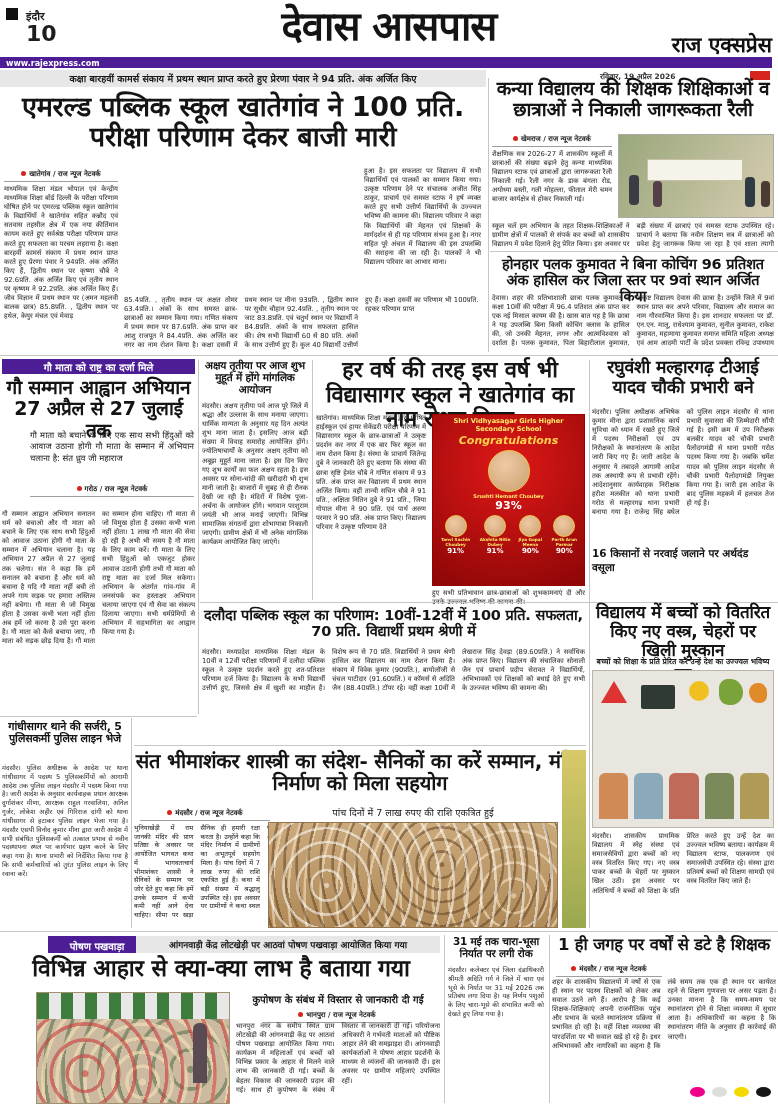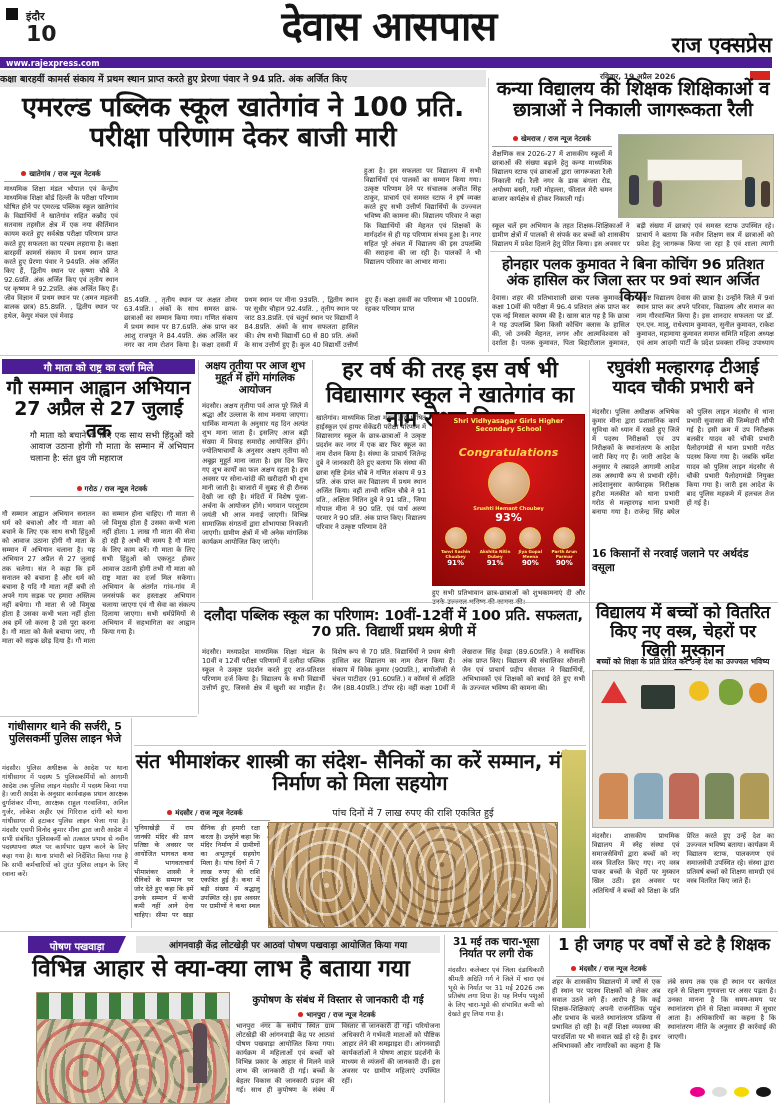--- a/index.html
+++ b/index.html
@@ -35,21 +35,21 @@
     <div style="font-size:22px;font-weight:800;line-height:1">10</div>
   </div>
   <div class="abs hl" style="left:189px;top:4px;width:400px;font-size:40px;font-weight:800;letter-spacing:-1px">देवास आसपास</div>
   <div class="abs" style="left:600px;top:30px;width:172px;text-align:right;font-size:21px;font-weight:800;color:#111">राज एक्सप्रेस</div>
   <div class="abs redstrip" style="left:0;top:57px;width:772px;height:11px;justify-content:flex-start;padding-left:6px;font-size:8px">
     <span>www.rajexpress.com</span>
   </div>
   <div class="abs" style="left:600px;top:71px;width:142px;text-align:left;font-size:7.5px;font-weight:700;color:#333">रविवार, 19 अप्रैल 2026</div>
   <div class="abs" style="left:750px;top:71px;width:20px;height:9px;background:#d6251f"></div>
 
-  <div class="abs graystrip" style="left:0;top:70px;width:486px;height:17px;justify-content:flex-start;font-size:9.5px">
+  <div class="abs graystrip" style="left:0;top:70px;width:486px;height:17px;justify-content:center;font-size:9.5px">
     <span>कक्षा बारहवीं कामर्स संकाय में प्रथम स्थान प्राप्त करते हुए प्रेरणा पंवार ने 94 प्रति. अंक अर्जित किए</span>
   </div>
 
   <div class="abs hl" style="left:8px;top:92px;width:470px;font-size:27px">एमरल्ड पब्लिक स्कूल खातेगांव ने 100 प्रति. परीक्षा परिणाम देकर  बाजी मारी</div>
   <div class="abs" style="left:4px;top:167px;width:114px">
     <div class="byline">
         <span class="dot"></span>
         <span>खातेगांव / राज न्यूज नेटवर्क</span>
       </div>
     <div class="body" style="margin-top:3px">माध्यमिक शिक्षा मंडल भोपाल एवं केन्द्रीय माध्यमिक शिक्षा बोर्ड दिल्ली के परीक्षा परिणाम घोषित होने पर एमरल्ड पब्लिक स्कूल खातेगांव के विद्यार्थियों ने खातेगांव सहित कन्नौद एवं सतवास तहसील क्षेत्र में एक नया कीर्तिमान कायम करते हुए सर्वश्रेष्ठ परीक्षा परिणाम प्राप्त करते हुए सफलता का परचम लहराया है। कक्षा बारहवीं कामर्स संकाय में प्रथम स्थान प्राप्त करते हुए प्रेरणा पंवार ने 94प्रति. अंक अर्जित किए हैं, द्वितीय स्थान पर कृष्णा चौबे ने 92.6प्रति. अंक अर्जित किए एवं तृतीय स्थान पर कृष्णम ने 92.2प्रति. अंक अर्जित किए हैं। जीव विज्ञान में प्रथम स्थान पर (अमन महलवी बालक छात्र) 85.8प्रति. , द्वितीय स्थान पर हथेल, केयुर मंचल एवं मेवाड़</div>
@@ -96,21 +96,21 @@
   <div class="rule" style="left:198px;top:360px;width:1px;height:354px"></div>
 
   <div class="abs hl" style="left:202px;top:360px;width:106px;font-size:10.5px">अक्षय तृतीया पर आज शुभ मुहूर्त में होंगे मांगलिक आयोजन</div>
   <div class="abs body" style="left:202px;top:402px;width:106px;height:198px">मंदसौर। अक्षय तृतीया पर्व आज पूरे जिले में श्रद्धा और उल्लास के साथ मनाया जाएगा। धार्मिक मान्यता के अनुसार यह दिन अत्यंत शुभ माना जाता है। इसलिए आज बड़ी संख्या में विवाह समारोह आयोजित होंगे। ज्योतिषाचार्यों के अनुसार अक्षय तृतीया को अबूझ मुहूर्त माना जाता है। इस दिन किए गए शुभ कार्यों का फल अक्षय रहता है। इस अवसर पर सोना-चांदी की खरीदारी भी शुभ मानी जाती है। बाजारों में सुबह से ही रौनक देखी जा रही है। मंदिरों में विशेष पूजा-अर्चना के आयोजन होंगे। भगवान परशुराम जयंती भी आज मनाई जाएगी। विभिन्न सामाजिक संगठनों द्वारा शोभायात्रा निकाली जाएगी। ग्रामीण क्षेत्रों में भी अनेक मांगलिक कार्यक्रम आयोजित किए जाएंगे।</div>
   <div class="rule" style="left:312px;top:360px;width:1px;height:240px"></div>
 
   <div class="abs hl" style="left:316px;top:358px;width:268px;font-size:22px">हर वर्ष की तरह इस वर्ष भी विद्यासागर स्कूल ने खातेगांव का नाम रोशन किया</div>
   <div class="abs body" style="left:316px;top:414px;width:110px;height:196px">खातेगांव। माध्यमिक शिक्षा मंडल द्वारा घोषित हाईस्कूल एवं हायर सेकेंडरी परीक्षा परिणाम में विद्यासागर स्कूल के छात्र-छात्राओं ने उत्कृष्ट प्रदर्शन कर नगर में एक बार फिर स्कूल का नाम रोशन किया है। संस्था के प्राचार्य जितेन्द्र दुबे ने जानकारी देते हुए बताया कि संस्था की छात्रा सृष्टि हेमंत चौबे ने गणित संकाय में 93 प्रति. अंक प्राप्त कर विद्यालय में प्रथम स्थान अर्जित किया। वहीं तान्वी सचिन चौबे ने 91 प्रति., अक्षिता नितिन दुबे ने 91 प्रति., जिया गोपाल मीना ने 90 प्रति. एवं पार्थ अरुण परमार ने 90 प्रति. अंक प्राप्त किए। विद्यालय परिवार ने उत्कृष्ट परिणाम देते</div>
   <div class="photo" style="left:432px;top:414px;width:153px;height:172px;background:radial-gradient(circle at 50% 30%,#e01818,#8c0606);border:1px solid #900;text-align:center">
     <div style="font-size:6.6px;font-weight:700;color:#ffe86a;padding-top:3px;line-height:1.2">Shri Vidhyasagar Girls Higher Secondary School</div>
-    <div style="font-size:11px;font-weight:800;font-style:italic;color:#ffd24a;margin-top:12px">Congratulations</div>
+    <div style="font-size:11px;font-weight:800;font-style:italic;color:#ffd24a;margin-top:0">Congratulations</div>
     <div class="ccirc" style="width:42px;height:42px;margin-top:3px"></div>
     <div style="font-size:5px;color:#ffe86a;font-weight:700;margin-top:1px">Srushti Hemant Choubey</div>
     <div style="font-size:11px;color:#fff;font-weight:800">93%</div>
     <div style="display:flex;justify-content:space-around;margin-top:3px;padding:0 2px">
       <div>
           <div class="ccirc" style="width:22px;height:22px"></div>
           <div style="font-size:4.2px;color:#ffe86a;font-weight:700">Tanvi Sachin Choubey</div>
           <div style="font-size:7px;color:#fff;font-weight:800">91%</div>
         </div>
       <div>
@@ -177,21 +177,21 @@
   <div class="photo" style="left:268px;top:822px;width:290px;height:106px;background:linear-gradient(#caa97c,#b08a58);border:1px solid #96744a">
     <div style="position:absolute;inset:0;background:
       repeating-radial-gradient(circle at 20% 60%, rgba(255,255,255,.55) 0 2px, transparent 3px 14px),
       repeating-radial-gradient(circle at 60% 40%, rgba(90,60,30,.5) 0 2px, transparent 3px 12px),
       repeating-radial-gradient(circle at 85% 70%, rgba(255,240,210,.5) 0 2px, transparent 3px 16px)"></div>
   </div>
   <div class="photo" style="left:562px;top:750px;width:24px;height:178px;background:linear-gradient(#d8c96a,#9aa84f)"></div>
 
   <div class="rule" style="left:0;top:931px;width:778px;height:1px"></div>
 
-  <div class="abs redstrip" style="left:28px;top:936px;width:98px;height:17px;font-size:10px;clip-path:polygon(0 0,100% 0,92% 100%,0 100%)">
+  <div class="abs redstrip" style="left:48px;top:936px;width:98px;height:17px;font-size:10px;clip-path:polygon(0 0,100% 0,92% 100%,0 100%)">
       <span>पोषण पखवाड़ा</span>
     </div>
   <div class="abs graystrip" style="left:136px;top:936px;width:304px;height:17px;justify-content:center;font-size:9px">
       <span>आंगनवाड़ी केंद्र लोटखेड़ी पर आठवां पोषण पखवाड़ा आयोजित किया गया</span>
     </div>
   <div class="abs hl" style="left:2px;top:956px;width:438px;font-size:23px">विभिन्न आहार से क्या-क्या लाभ है बताया गया</div>
   <div class="photo" style="left:36px;top:992px;width:194px;height:112px;background:#cbb9a0;border:1px solid #a3906f">
     <div style="position:absolute;left:0;top:0;width:100%;height:26px;background:repeating-linear-gradient(90deg,#3f7d3f 0 12px,#e8e8e8 12px 24px)"></div>
     <div style="position:absolute;inset:26px 0 0 0;background:
       repeating-radial-gradient(circle at 25% 65%, rgba(200,60,60,.6) 0 3px, transparent 4px 16px),

